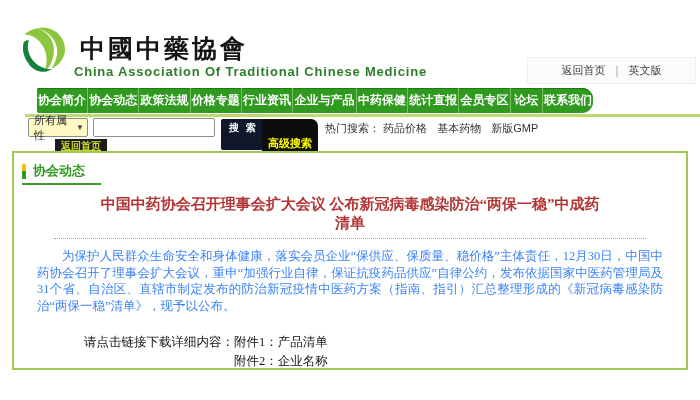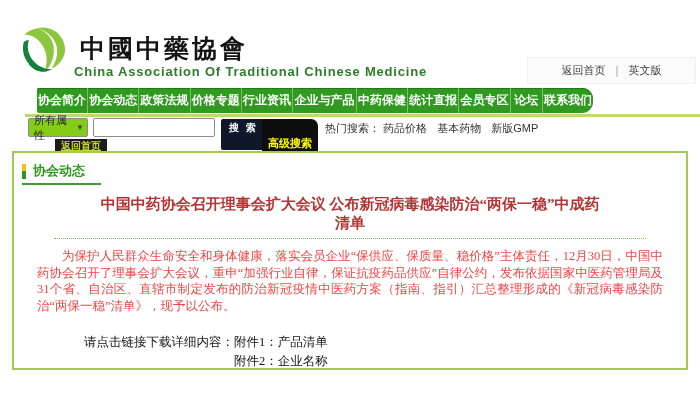--- a/index.html
+++ b/index.html
@@ -42,21 +42,21 @@
   }
   .nav-item:last-child{border-right:none;}
   .nav-item.wide{flex:1.25;}
   .nav-item.narrow{flex:0.62;}
   .nav-strip{left:25px;top:114px;width:675px;height:3px;background:#bcd974;}
 
   
   .search-row{left:0;top:118px;width:700px;height:20px;}
   .fake-select{
     left:28px;top:0;width:60px;height:19px;border:1px solid #8c8c8c;
-    background:#84cc16;font-size:11px;color:#222;display:flex;
+    background:#fef9c3;font-size:11px;color:#222;display:flex;
     align-items:center;justify-content:space-between;padding:0 3px 0 5px;
     box-sizing:border-box;cursor:pointer;border-radius:2px;
   }
   .fake-select .chev{font-size:8px;color:#444;}
   .search-input{
     left:93px;top:0;width:122px;height:19px;border:1px solid #8c8c8c;
     box-sizing:border-box;font-size:11px;padding:0 4px;border-radius:2px;
   }
   .btn-search{
     left:221px;top:1px;height:31px;line-height:17px;padding:0 8px;
@@ -95,21 +95,21 @@
 
   .article-title{
     margin:10px auto 0;max-width:500px;text-align:center;
     font-size:15px;font-weight:bold;color:#b23434;line-height:19px;
     font-family:Liberation Serif, serif;
   }
   .dotted-sep{margin:5px auto 0;width:88%;border-bottom:1px dotted #8cbf57;height:0;}
 
   .article-body{
     margin:9px 23px 0;text-indent:2em;font-size:12.5px;line-height:16.5px;
-    color:#ef4444;font-family:"Liberation Serif","DejaVu Serif",serif;
+    color:#3b82f6;font-family:"Liberation Serif","DejaVu Serif",serif;
     text-align:justify;
   }
   .attachments{
     margin:19px 0 0 70px;display:flex;font-size:12.5px;line-height:19px;
     color:#141414;font-family:"Liberation Serif","DejaVu Serif",serif;
   }
   .attach-list{display:flex;flex-direction:column;}
   .attach-list a{color:#141414;text-decoration:none;cursor:pointer;}
 </style>
 </head>

